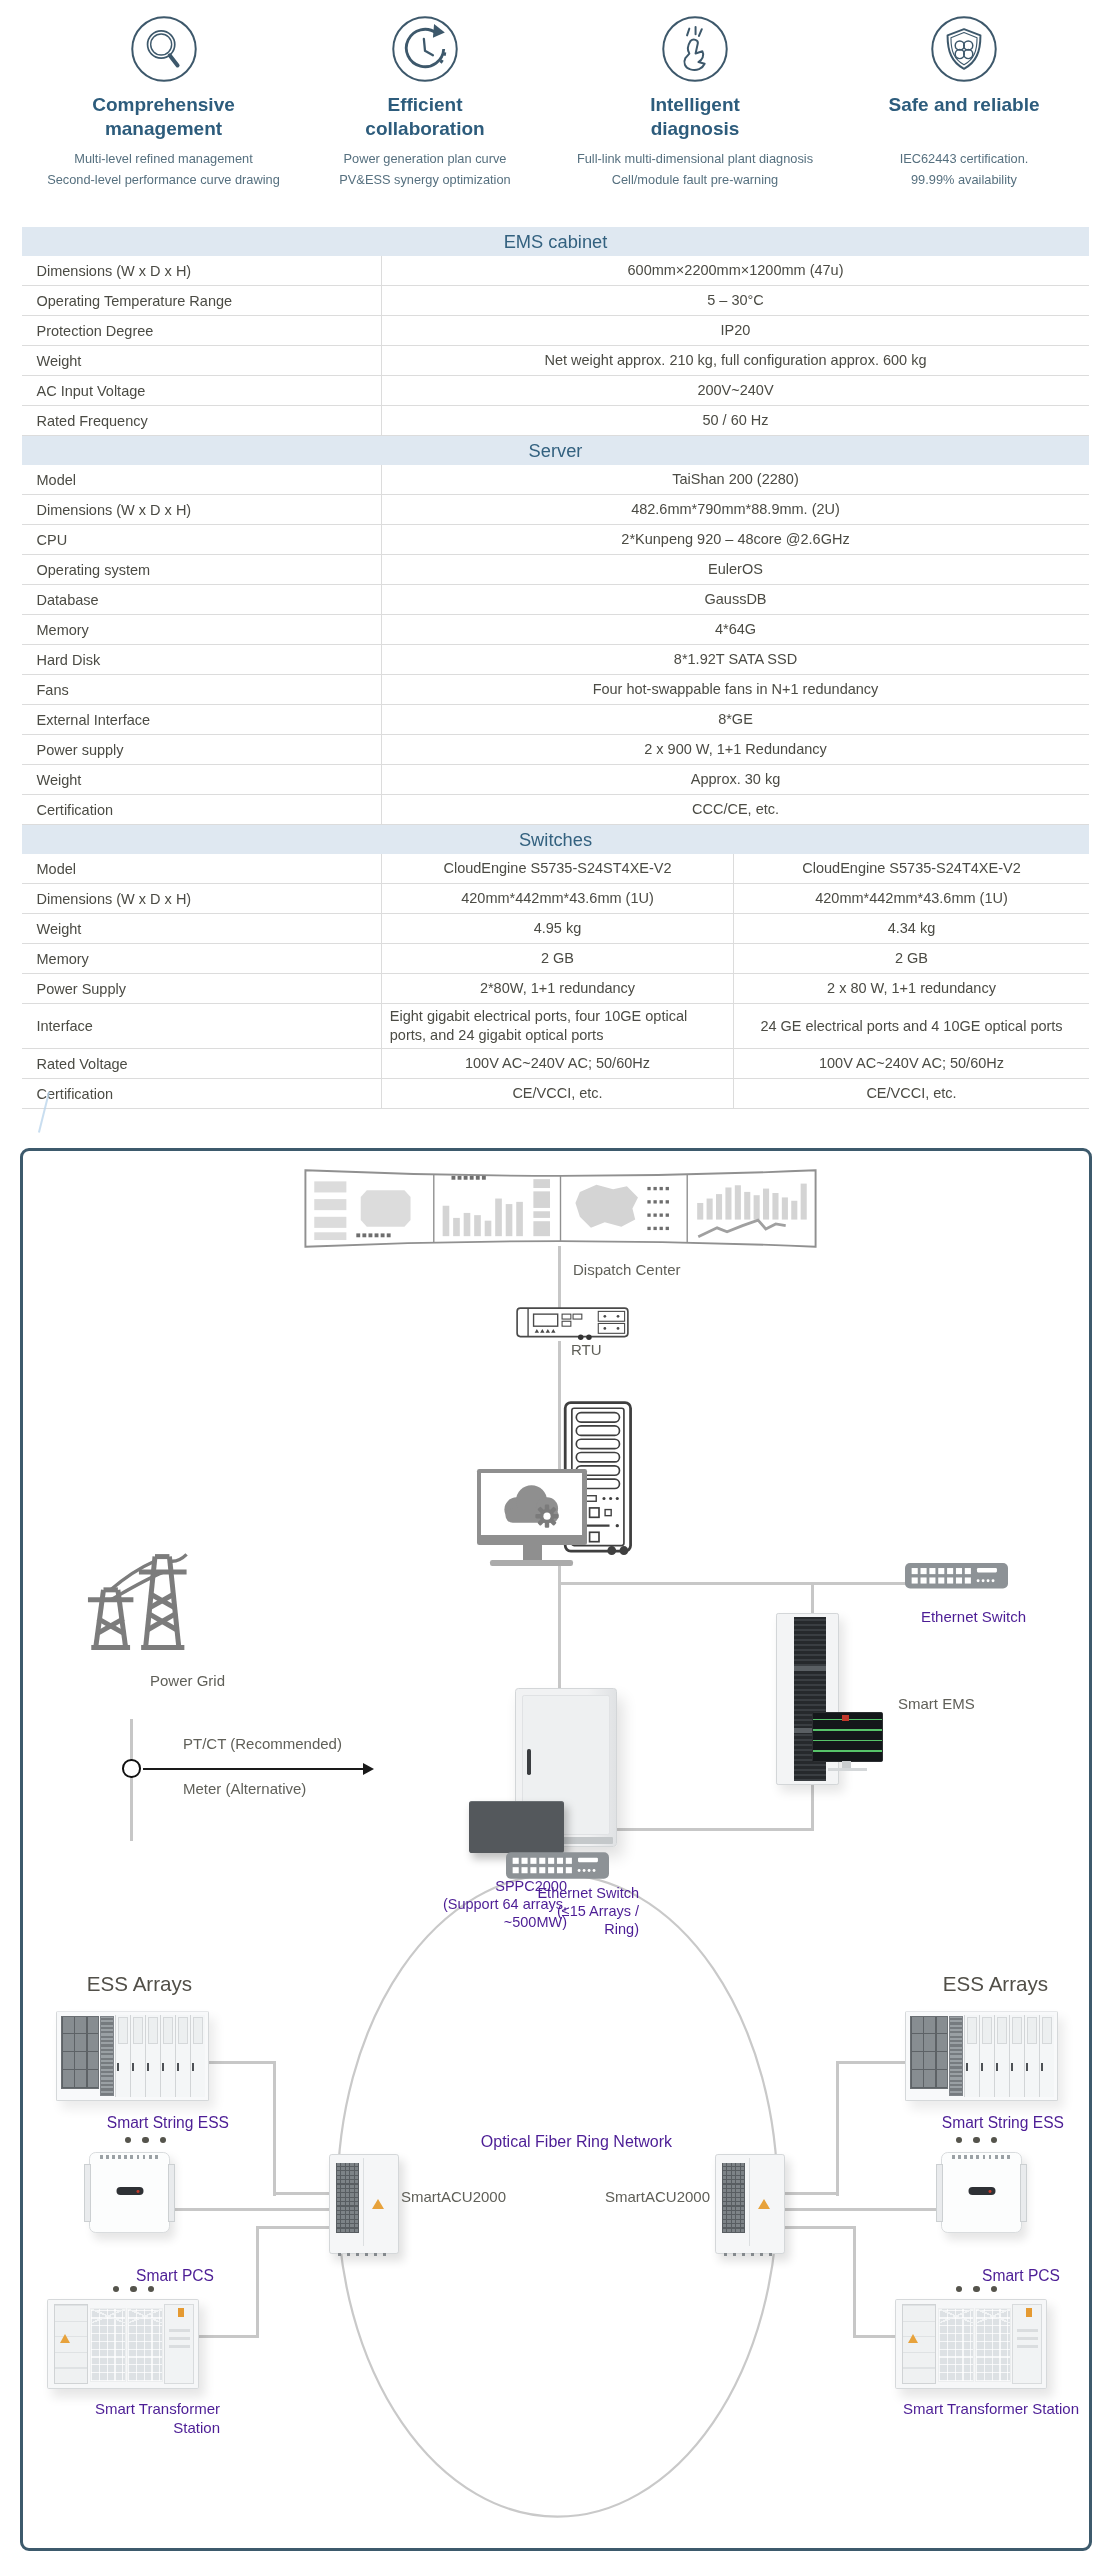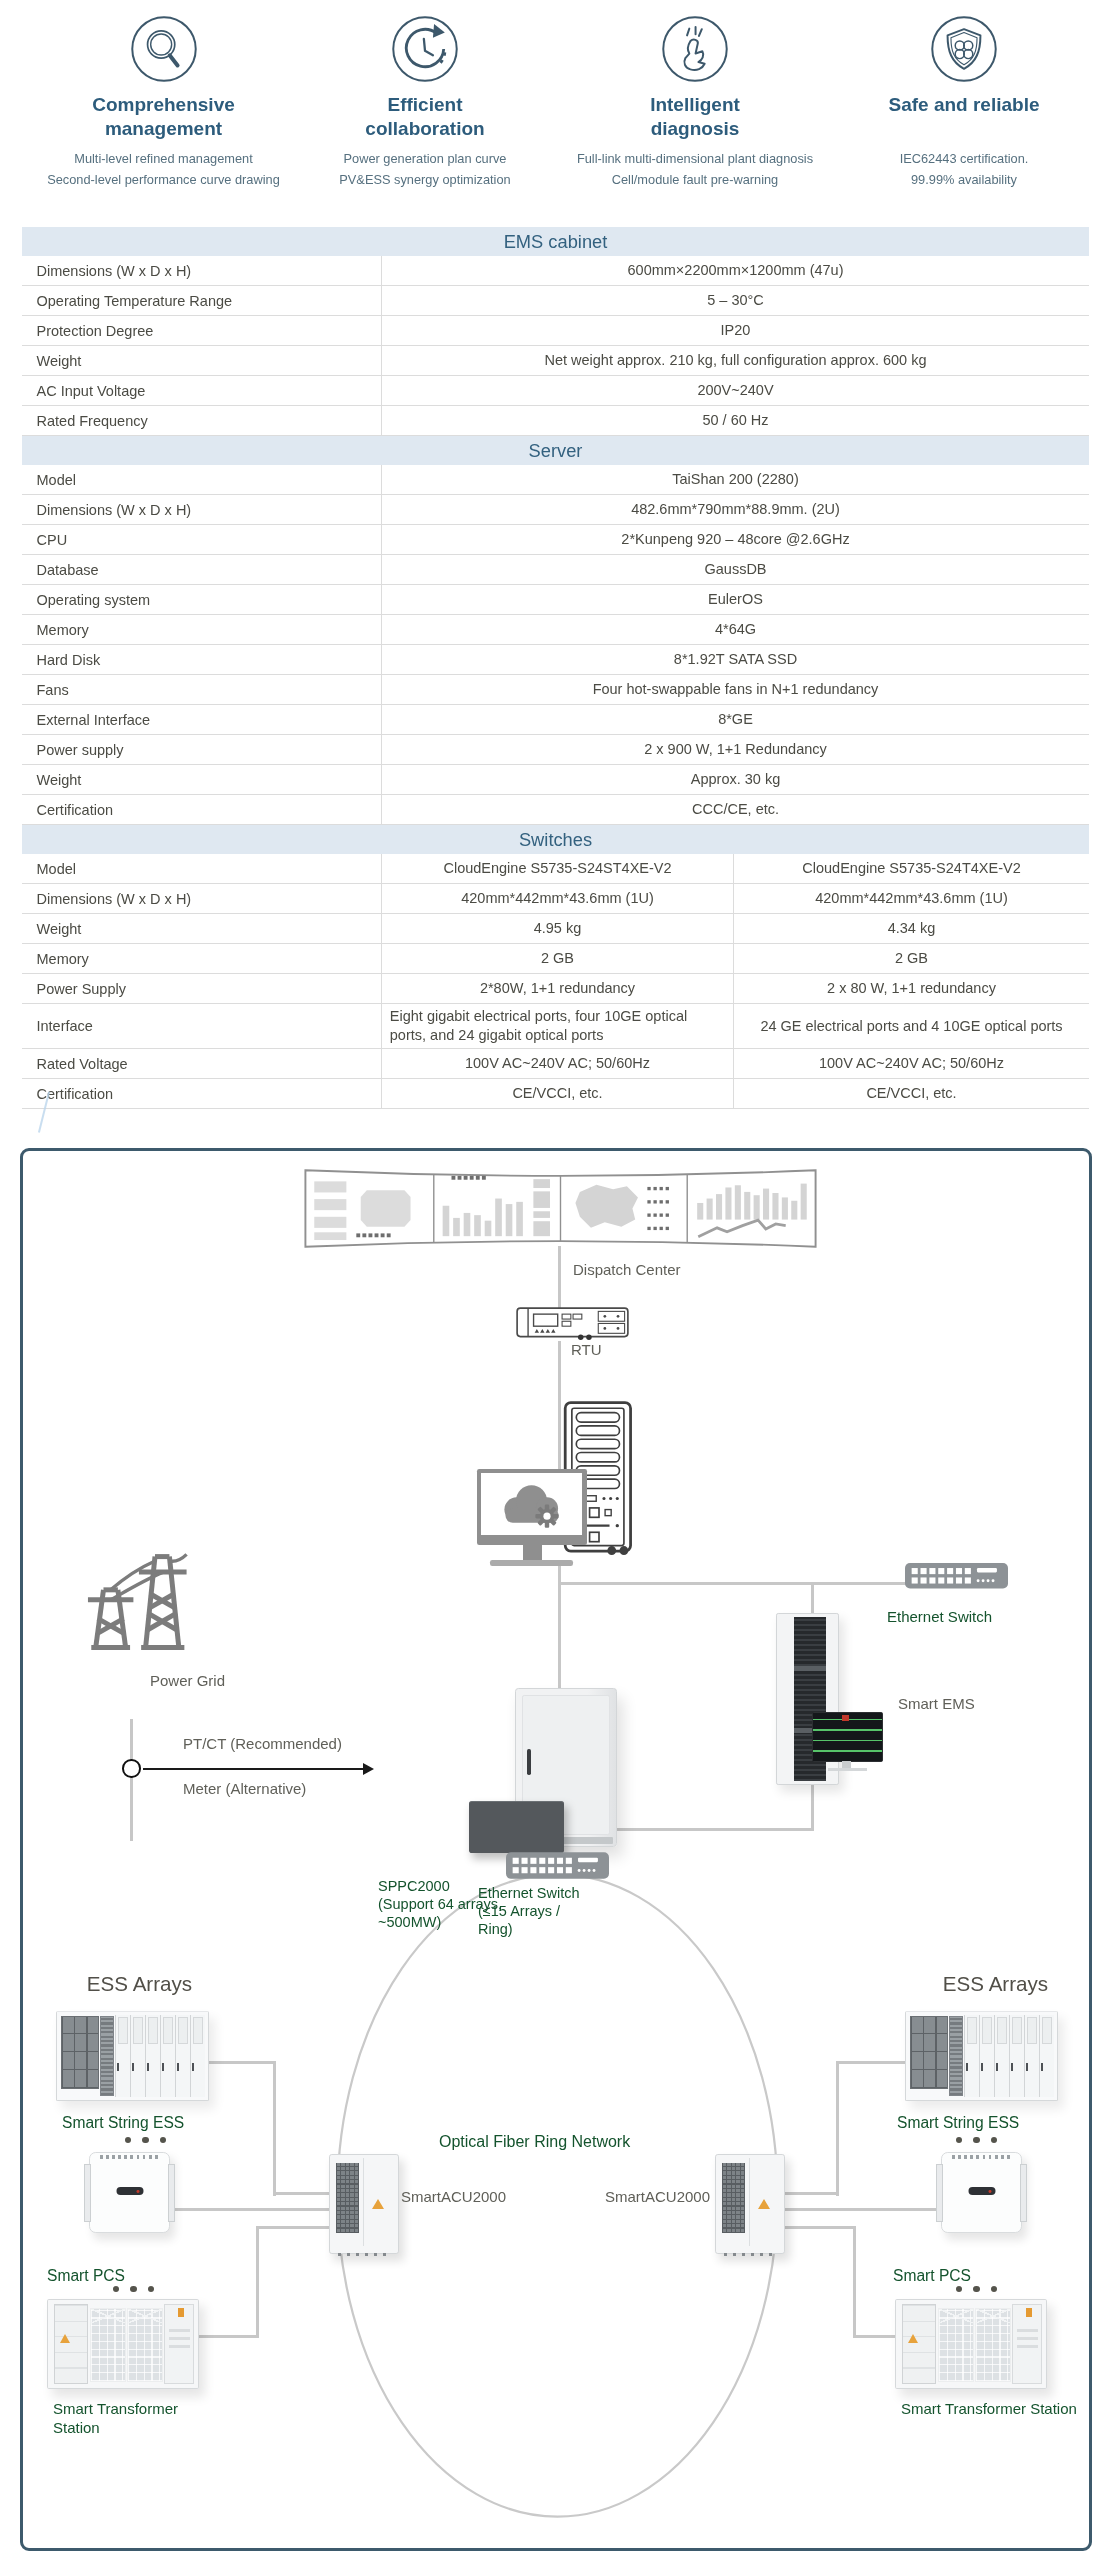--- a/index.html
+++ b/index.html
@@ -21,21 +21,21 @@
   .cv{display:flex;align-items:center;justify-content:center;text-align:left;border-left:0.6px solid #dcdcdc;min-height:29px;padding:3.3px 7.8px;box-sizing:border-box;line-height:1.3;}
   .flourish{position:absolute;left:43px;top:1091px;width:1.7px;height:42px;background:#bcd6ec;transform:rotate(14deg);opacity:.8;}
 
   
   #diagram-border{position:absolute;left:20px;top:1148px;width:1072px;height:1403px;border:3.9px solid #3d5a6c;border-radius:9px;box-sizing:border-box;background:#fff;}
   .ln{position:absolute;background:#c7c7c7;}
   .aln{position:absolute;background:#1a1a1a;}
   .arrowhead{position:absolute;width:0;height:0;border-top:6.1px solid transparent;border-bottom:6.1px solid transparent;border-left:11px solid #1a1a1a;}
   .node{position:absolute;width:14.5px;height:14.5px;border:2.8px solid #101010;border-radius:50%;background:#fff;}
   .dlabel{position:absolute;font-size:15px;color:#5f5f58;white-space:nowrap;text-align:center;}
-  .dblock{position:absolute;font-size:14.5px;color:#14532d;text-align:left;line-height:1.25;}
+  .dblock{position:absolute;font-size:14.5px;color:#4c1d95;text-align:right;line-height:1.25;}
   .esstitle{position:absolute;font-size:20.6px;color:#514f48;text-align:center;}
   .dots{position:absolute;display:flex;gap:11px;justify-content:center;}
   .dots i{width:6.1px;height:6.1px;border-radius:50%;background:#55544c;}
 
   
   .mon{position:absolute;left:477px;top:1469px;width:110px;height:101px;}
   .mon .frame{position:absolute;left:0;top:0;width:110px;height:76px;background:#8f8f8f;border-radius:2.2px;}
   .mon .scr{position:absolute;left:4.4px;top:4.4px;width:101px;height:62px;background:#fff;display:flex;align-items:center;justify-content:center;}
   .mon .stand{position:absolute;left:46px;top:76px;width:19px;height:15.6px;background:#8f8f8f;}
   .mon .base{position:absolute;left:13.3px;top:91px;width:83px;height:5.6px;background:#ababab;border-radius:2.2px;}
@@ -194,26 +194,26 @@
       </div>
     <div class="trow">
         <div class="cl">Dimensions (W x D x H)</div>
         <div class="cv">482.6mm*790mm*88.9mm. (2U)</div>
       </div>
     <div class="trow">
         <div class="cl">CPU</div>
         <div class="cv">2*Kunpeng 920 – 48core @2.6GHz</div>
       </div>
     <div class="trow">
+        <div class="cl">Operating system</div>
+        <div class="cv">EulerOS</div>
+      </div>
+    <div class="trow">
         <div class="cl">Database</div>
         <div class="cv">GaussDB</div>
-      </div>
-    <div class="trow">
-        <div class="cl">Operating system</div>
-        <div class="cv">EulerOS</div>
       </div>
     <div class="trow">
         <div class="cl">Memory</div>
         <div class="cv">4*64G</div>
       </div>
     <div class="trow">
         <div class="cl">Hard Disk</div>
         <div class="cv">8*1.92T SATA SSD</div>
       </div>
     <div class="trow">

